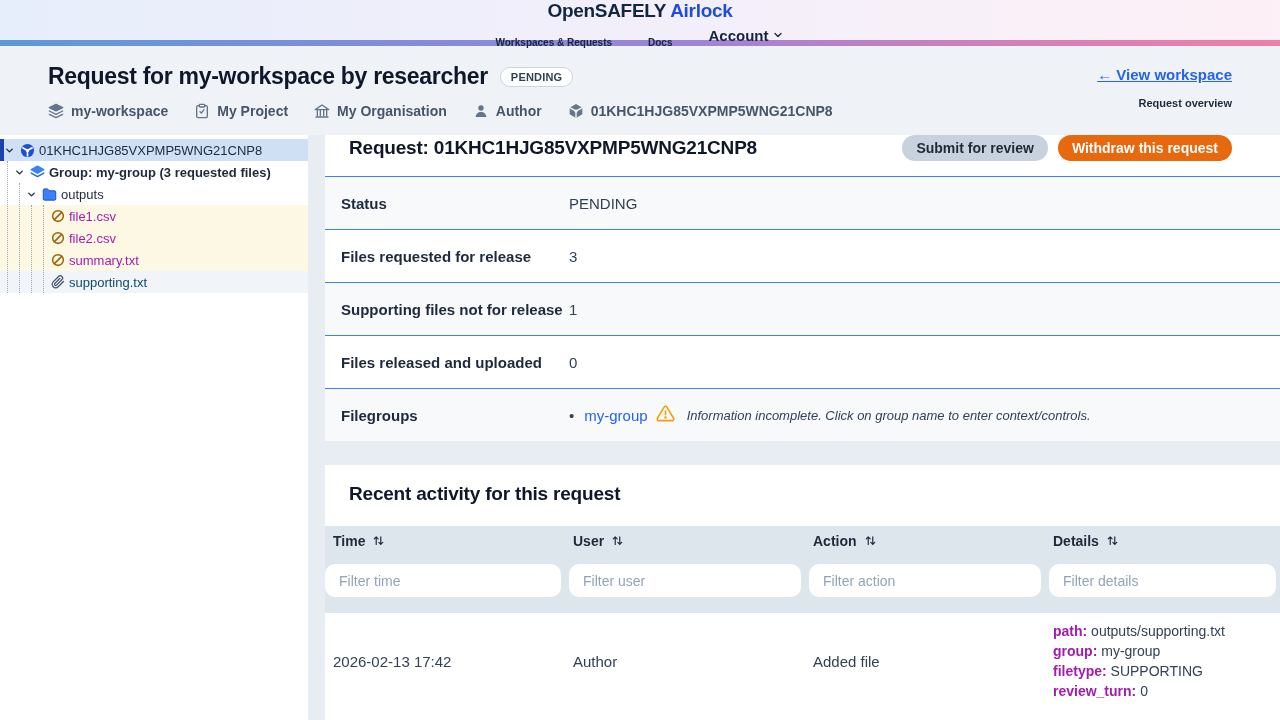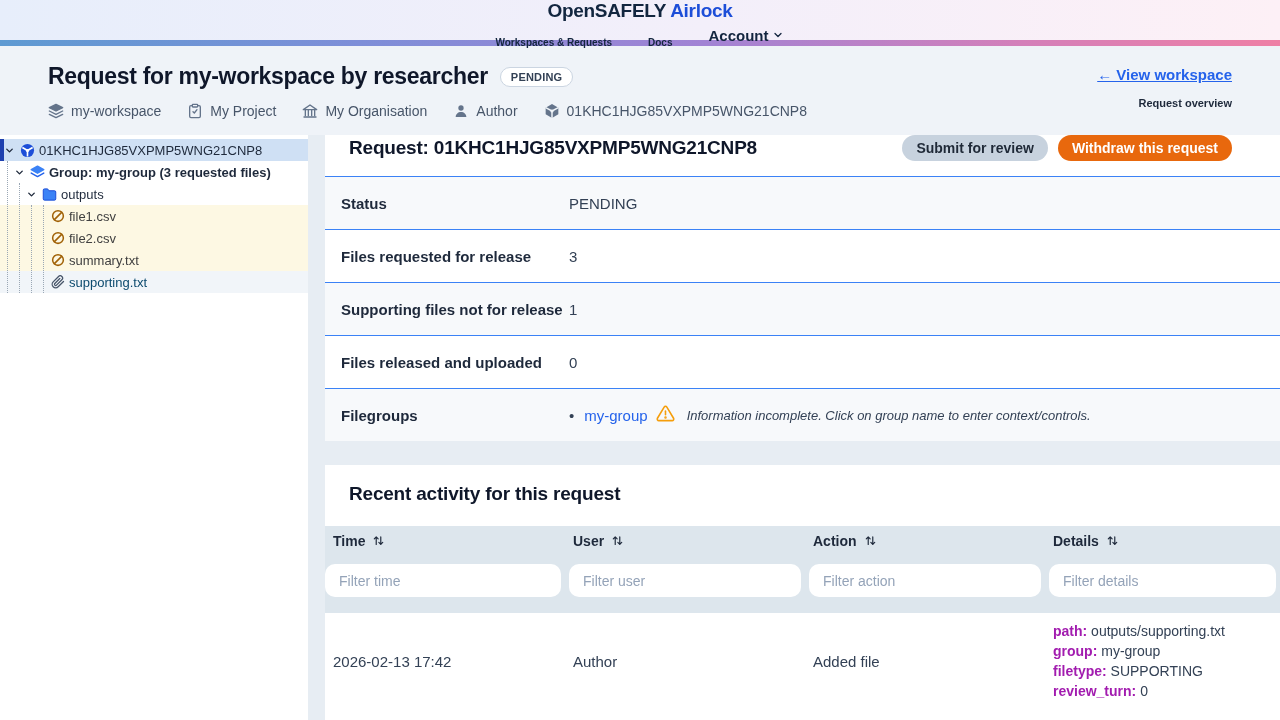--- a/index.html
+++ b/index.html
@@ -19,21 +19,21 @@
   .gradient-bar { height:6px; background:linear-gradient(90deg,#5e9ad2 0%,#7d8ed8 28%,#a183d4 55%,#d47fb9 80%,#ee7fa5 100%); }
 
   
   .page-header { background:#eff3f8; padding:17px 48px 18px 48px; height:89px;
                  display:flex; justify-content:space-between; }
   .ph-title-row { display:flex; align-items:center; gap:12px; }
   .ph-title { font-size:23px; font-weight:700; letter-spacing:-0.3px; color:#0f172a; }
   .status-badge { background:#fff; border:1px solid #cbd5e1; border-radius:999px; padding:3px 10px;
                   font-size:11px; font-weight:700; color:#334155; letter-spacing:0.2px; }
   .ph-meta { display:flex; align-items:center; gap:26px; margin-top:13px; }
-  .meta-item { display:flex; align-items:center; gap:7px; font-size:14px; color:#475569; }
+  .meta-item { display:flex; align-items:center; gap:7px; font-size:14px; color:#475569;font-weight:bold; }
   .meta-item svg { display:block; }
   .ph-right { display:flex; flex-direction:column; align-items:flex-end; gap:14px; padding-top:3px; }
   .view-ws { color:#2563eb; font-size:15px; font-weight:700; text-decoration:underline; cursor:pointer; }
   .overview-label { font-size:11px; font-weight:700; color:#1e293b; }
 
   
   .content { display:flex; height:585px; background:#e7edf3; }
   .sidebar { width:308px; background:#fff; height:100%; padding-top:4px; position:relative; flex:none; }
   .guide { position:absolute; width:0; border-left:1px dotted #9aa7b5; }
   .g1 { left:7px;  top:26px; height:132px; }
@@ -43,21 +43,21 @@
   .trow { height:22px; display:flex; align-items:center; gap:4px; font-size:13px; color:#1e293b;
           cursor:pointer; white-space:nowrap; }
   .trow .chev { display:flex; color:#334155; width:12px; flex:none; }
   .trow .ticon { display:flex; flex:none; }
   .d0 { padding-left:0; }
   .d1 { padding-left:14px; }
   .d2 { padding-left:26px; }
   .d3 { padding-left:51px; }
   .trow.sel { background:#cfe0f4; border-left:4px solid #1e40af; }
   .trow.bold span.tlabel { font-weight:700; }
-  .trow.req { background:#fdf8e3; color:#404040; }
+  .trow.req { background:#fdf8e3; color:#a21caf; }
   .trow.sup { background:#f1f5f9; color:#0c4a6e; }
 
   .main-col { flex:1; display:flex; flex-direction:column; min-width:0; margin-left:17px; }
   .card { background:#fff; }
 
   
   .req-head { display:flex; align-items:center; justify-content:space-between; padding:0 24px 15px 24px; }
   .card-title { font-size:19px; font-weight:700; letter-spacing:-0.2px; color:#0f172a; }
   .btn-row { display:flex; gap:10px; padding-right:24px; }
   .btn { border:none; border-radius:14px; padding:5px 14px; font:inherit; font-size:14px; font-weight:700; cursor:pointer; }

